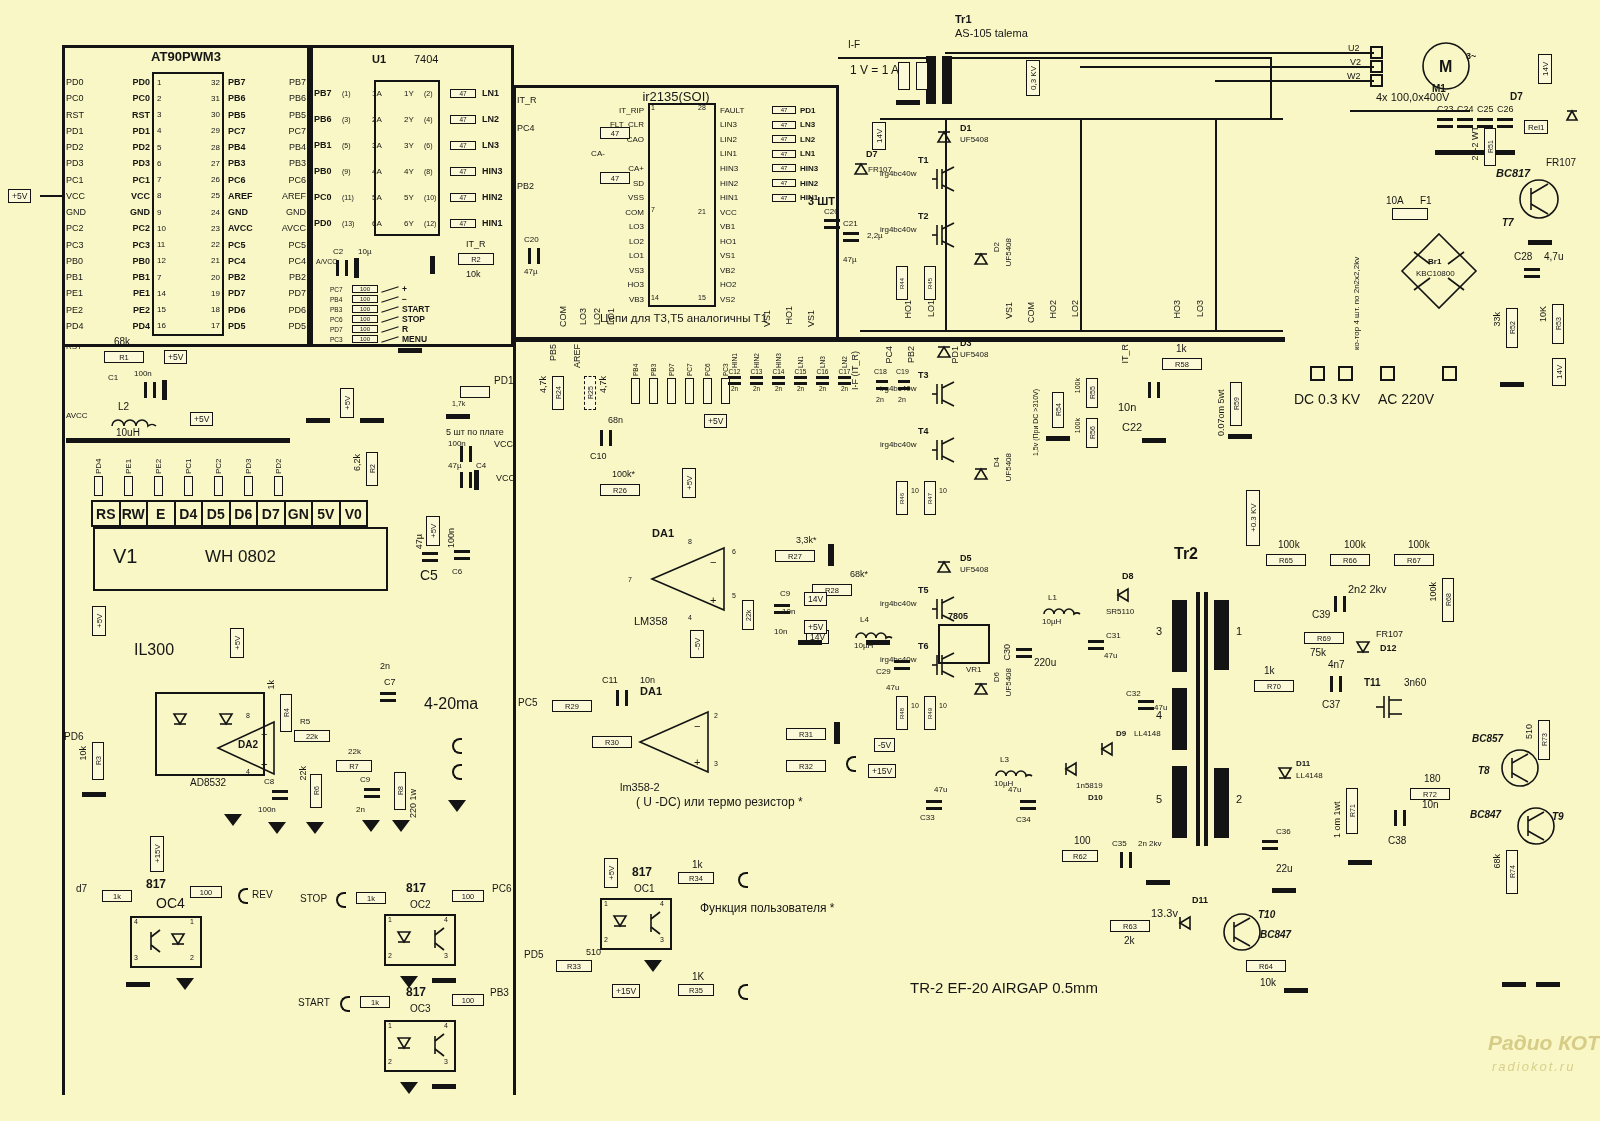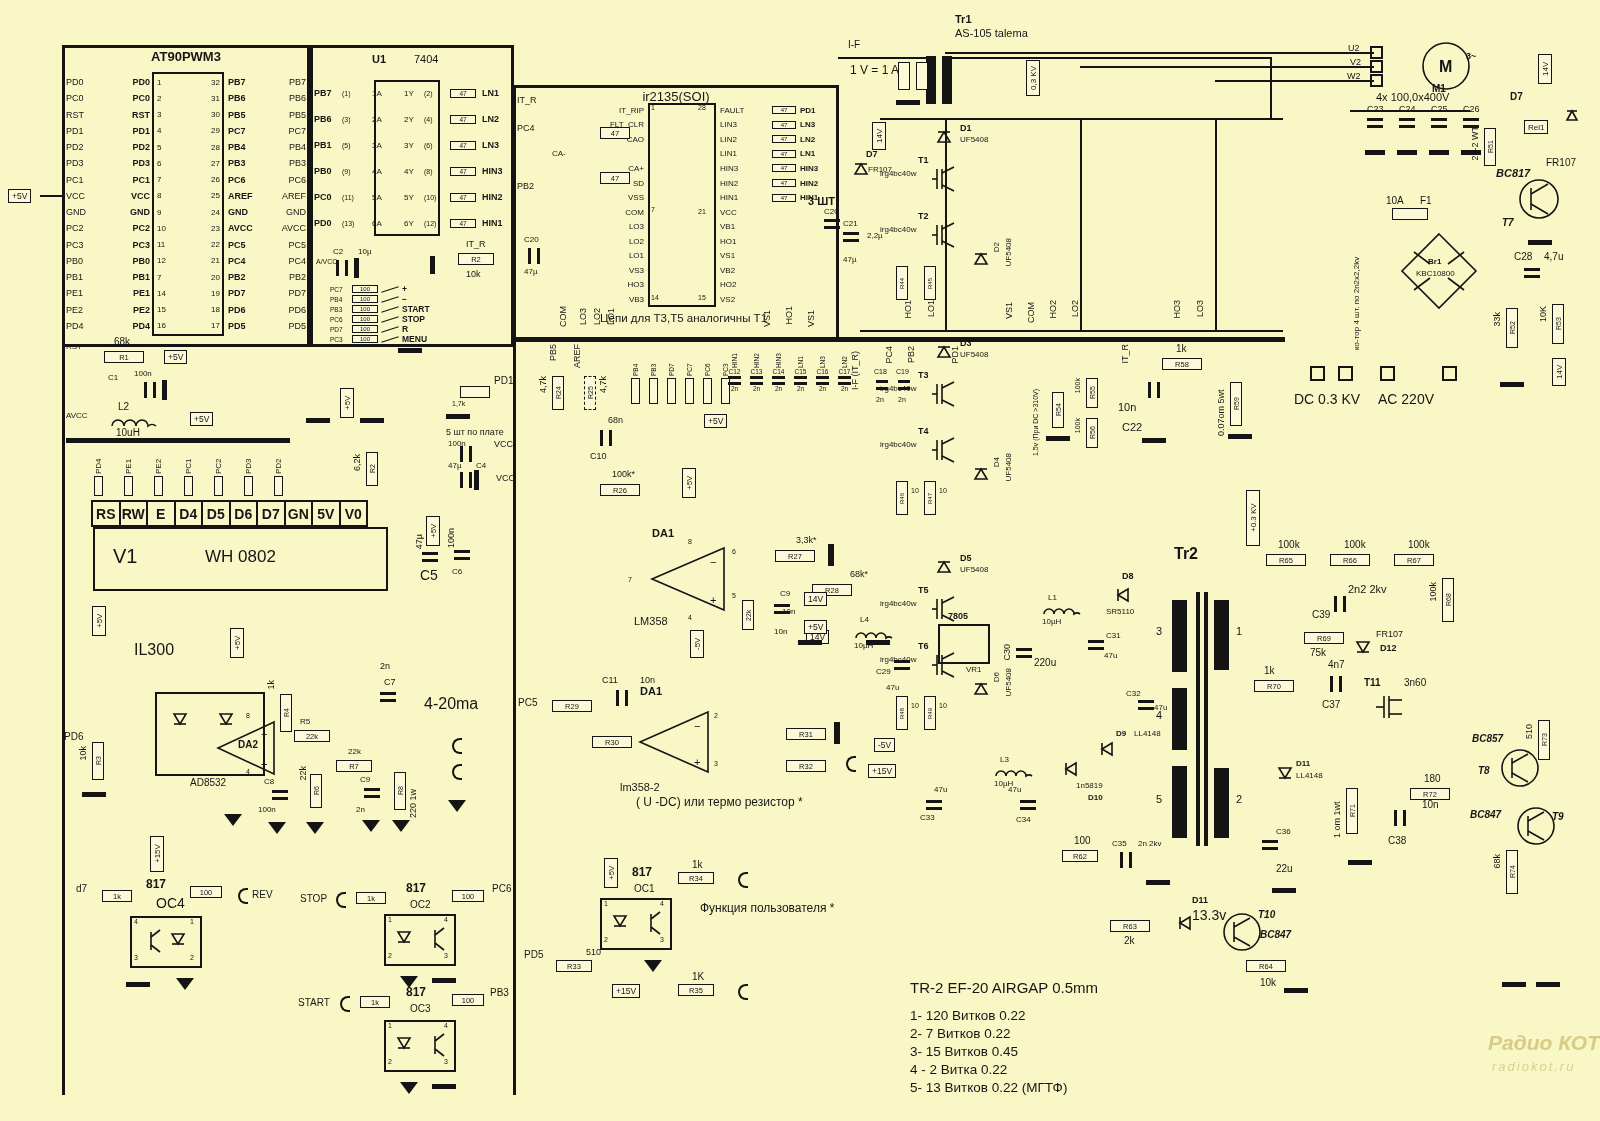--- a/index.html
+++ b/index.html
@@ -387,21 +387,21 @@
 
   <div class="drow" style="justify-content:flex-end">
         <span>IT_RIP</span>
       </div>
       <div class="drow" style="justify-content:flex-end">
         <span>FLT_CLR</span>
       </div>
       <div class="drow" style="justify-content:flex-end">
         <span>CAO</span>
       </div>
-      <div class="drow" style="justify-content:flex-start">
+      <div class="drow" style="justify-content:center">
         <span>CA-</span>
       </div>
       <div class="drow" style="justify-content:flex-end">
         <span>CA+</span>
       </div>
       <div class="drow" style="justify-content:flex-end">
         <span>SD</span>
       </div>
       <div class="drow" style="justify-content:flex-end">
         <span>VSS</span>
@@ -678,21 +678,21 @@
   <div class="ic" style="left:1370px;top:46px;width:13px;height:13px"></div>
   <div class="ic" style="left:1370px;top:60px;width:13px;height:13px"></div>
   <div class="ic" style="left:1370px;top:74px;width:13px;height:13px"></div>
   <svg style="left:1420px;top:40px" width="54" height="54">
       <circle cx="26" cy="26" r="23"></circle>
       <text x="19" y="32" style="font-size:16px;font-weight:bold">M</text>
     </svg>
   <span class="lbl b" style="left:1466px;top:52px;font-size:9px">3~</span>
   <span class="lbl b" style="left:1432px;top:84px">M1</span>
   <span class="lbl" style="left:1376px;top:92px;font-size:11px">4x 100,0x400V</span>
-  <div style="position:absolute;left:1367px;top:104px;display:flex;gap:16px">
+  <div style="position:absolute;left:1437px;top:104px;display:flex;gap:4px">
 
   <div style="position:relative;width:16px;height:56px">
       <span style="position:absolute;left:0;top:0;font-size:9px">C23</span>
       <span style="position:absolute;left:0;top:14px;width:16px;height:10px;border-top:3px solid #141414;border-bottom:3px solid #141414"></span>
       <span style="position:absolute;left:-2px;top:46px;width:20px;height:5px;background:#141414"></span>
     </div>
       <div style="position:relative;width:16px;height:56px">
       <span style="position:absolute;left:0;top:0;font-size:9px">C24</span>
       <span style="position:absolute;left:0;top:14px;width:16px;height:10px;border-top:3px solid #141414;border-bottom:3px solid #141414"></span>
       <span style="position:absolute;left:-2px;top:46px;width:20px;height:5px;background:#141414"></span>
@@ -1161,21 +1161,21 @@
       <line x1="12" y1="15" x2="28" y2="6"></line>
       <line x1="12" y1="25" x2="28" y2="34"></line>
     </svg>
   <span class="lbl b i" style="left:1552px;top:812px;font-size:10px">T9</span>
   <div class="rv" style="left:1506px;top:850px;height:44px">R74</div>
   <span class="vlbl" style="left:1492px;top:854px">68k</span>
   <span class="lbl" style="left:1276px;top:828px;font-size:8px">C36</span>
   <div class="cv" style="left:1262px;top:840px"></div>
   <span class="lbl" style="left:1276px;top:864px;font-size:10px">22u</span>
   <span class="lbl b" style="left:1192px;top:896px;font-size:9px">D11</span>
-  <span class="lbl" style="left:1192px;top:908px;font-size:14px">13.3v</span>
+  <span class="lbl" style="left:1151px;top:908px;font-size:11px">13.3v</span>
   <svg style="left:1176px;top:914px;transform:rotate(90deg)" width="18" height="18">
       <path d="M3 4 L15 4 L9 14 Z"></path>
       <line x1="3" y1="14" x2="15" y2="14"></line>
     </svg>
   <svg style="left:1222px;top:912px" width="40" height="40">
       <circle cx="20" cy="20" r="18"></circle>
       <line x1="12" y1="10" x2="12" y2="30"></line>
       <line x1="12" y1="15" x2="28" y2="6"></line>
       <line x1="12" y1="25" x2="28" y2="34"></line>
     </svg>
@@ -1311,25 +1311,17 @@
   <span class="lbl" style="left:524px;top:950px;font-size:10px">PD5</span>
   <span class="lbl" style="left:586px;top:948px;font-size:9px">510</span>
   <div class="rh" style="left:556px;top:960px;width:36px">R33</div>
   <div class="tri" style="left:644px;top:960px"></div>
   <div class="tag" style="left:612px;top:984px">+15V</div>
   <span class="lbl" style="left:692px;top:972px">1K</span>
   <div class="rh" style="left:678px;top:984px;width:36px">R35</div>
   <div class="arc" style="left:738px;top:984px"></div>
 
   <span class="lbl" style="left:910px;top:980px;font-size:15px">TR-2 EF-20 AIRGAP 0.5mm</span>
-  <div style="position:absolute;left:910px;top:1008px;display:flex;flex-direction:column;gap:3px;font-size:13.5px">
-
-  <div>1- 120 Витков 0.22</div>
-      <div>2-  7 Витков 0.22</div>
-      <div>3-  15 Витков 0.45</div>
-      <div>4 - 2 Витка  0.22</div>
-      <div>5-  13 Витков 0.22 (МГТФ)</div>
-    </div>
 
   <span class="lbl i b" style="left:1488px;top:1032px;font-size:21px;color:rgba(186,170,85,0.55)">Радио КОТ</span>
   <span class="lbl i" style="left:1492px;top:1060px;font-size:13px;letter-spacing:2px;color:rgba(186,170,85,0.5)">radiokot.ru</span>
 
 </div>
 
 </body></html>

